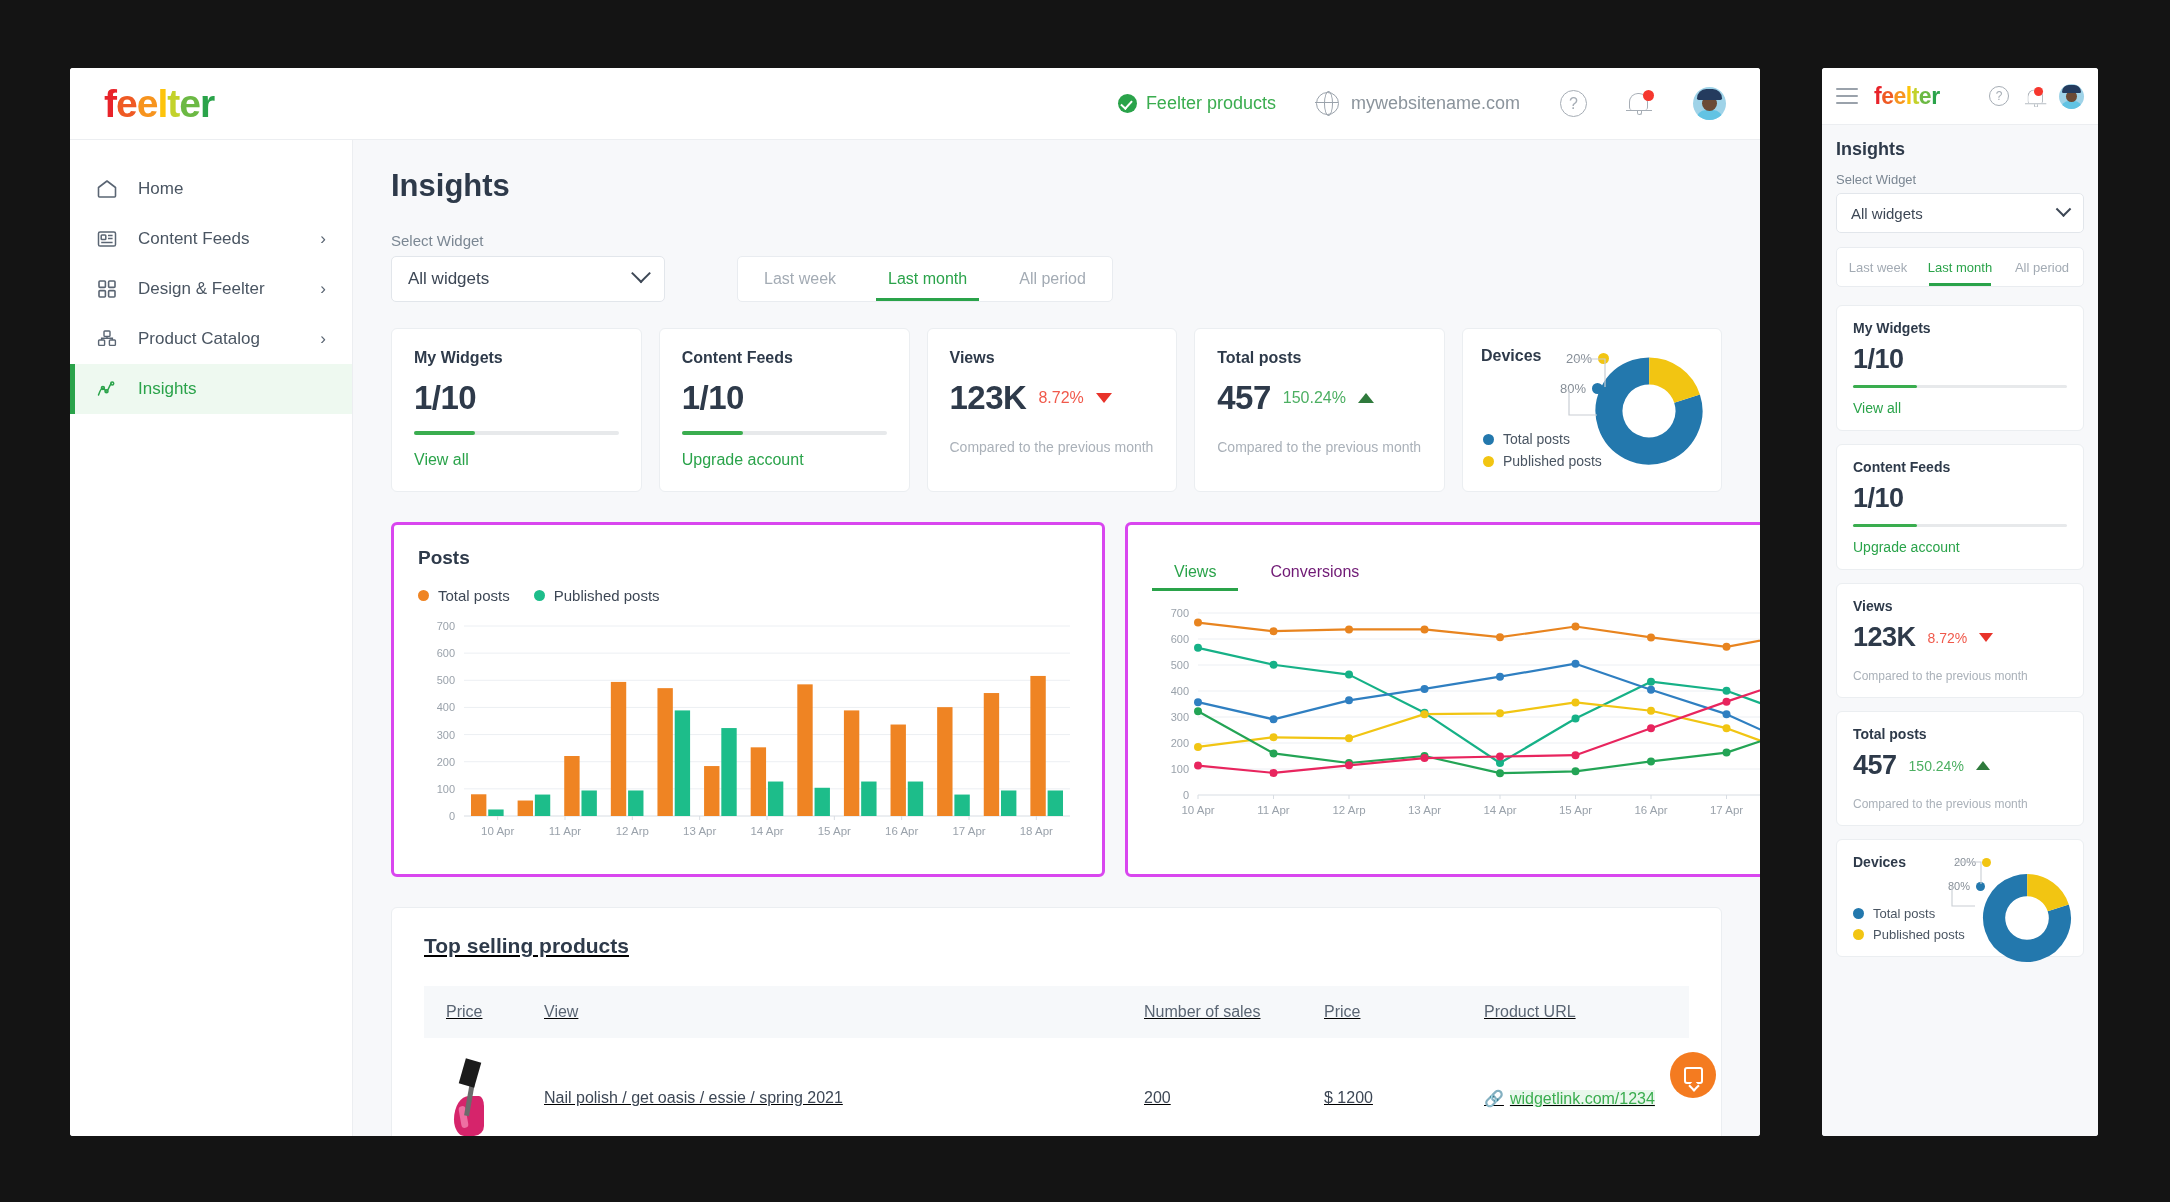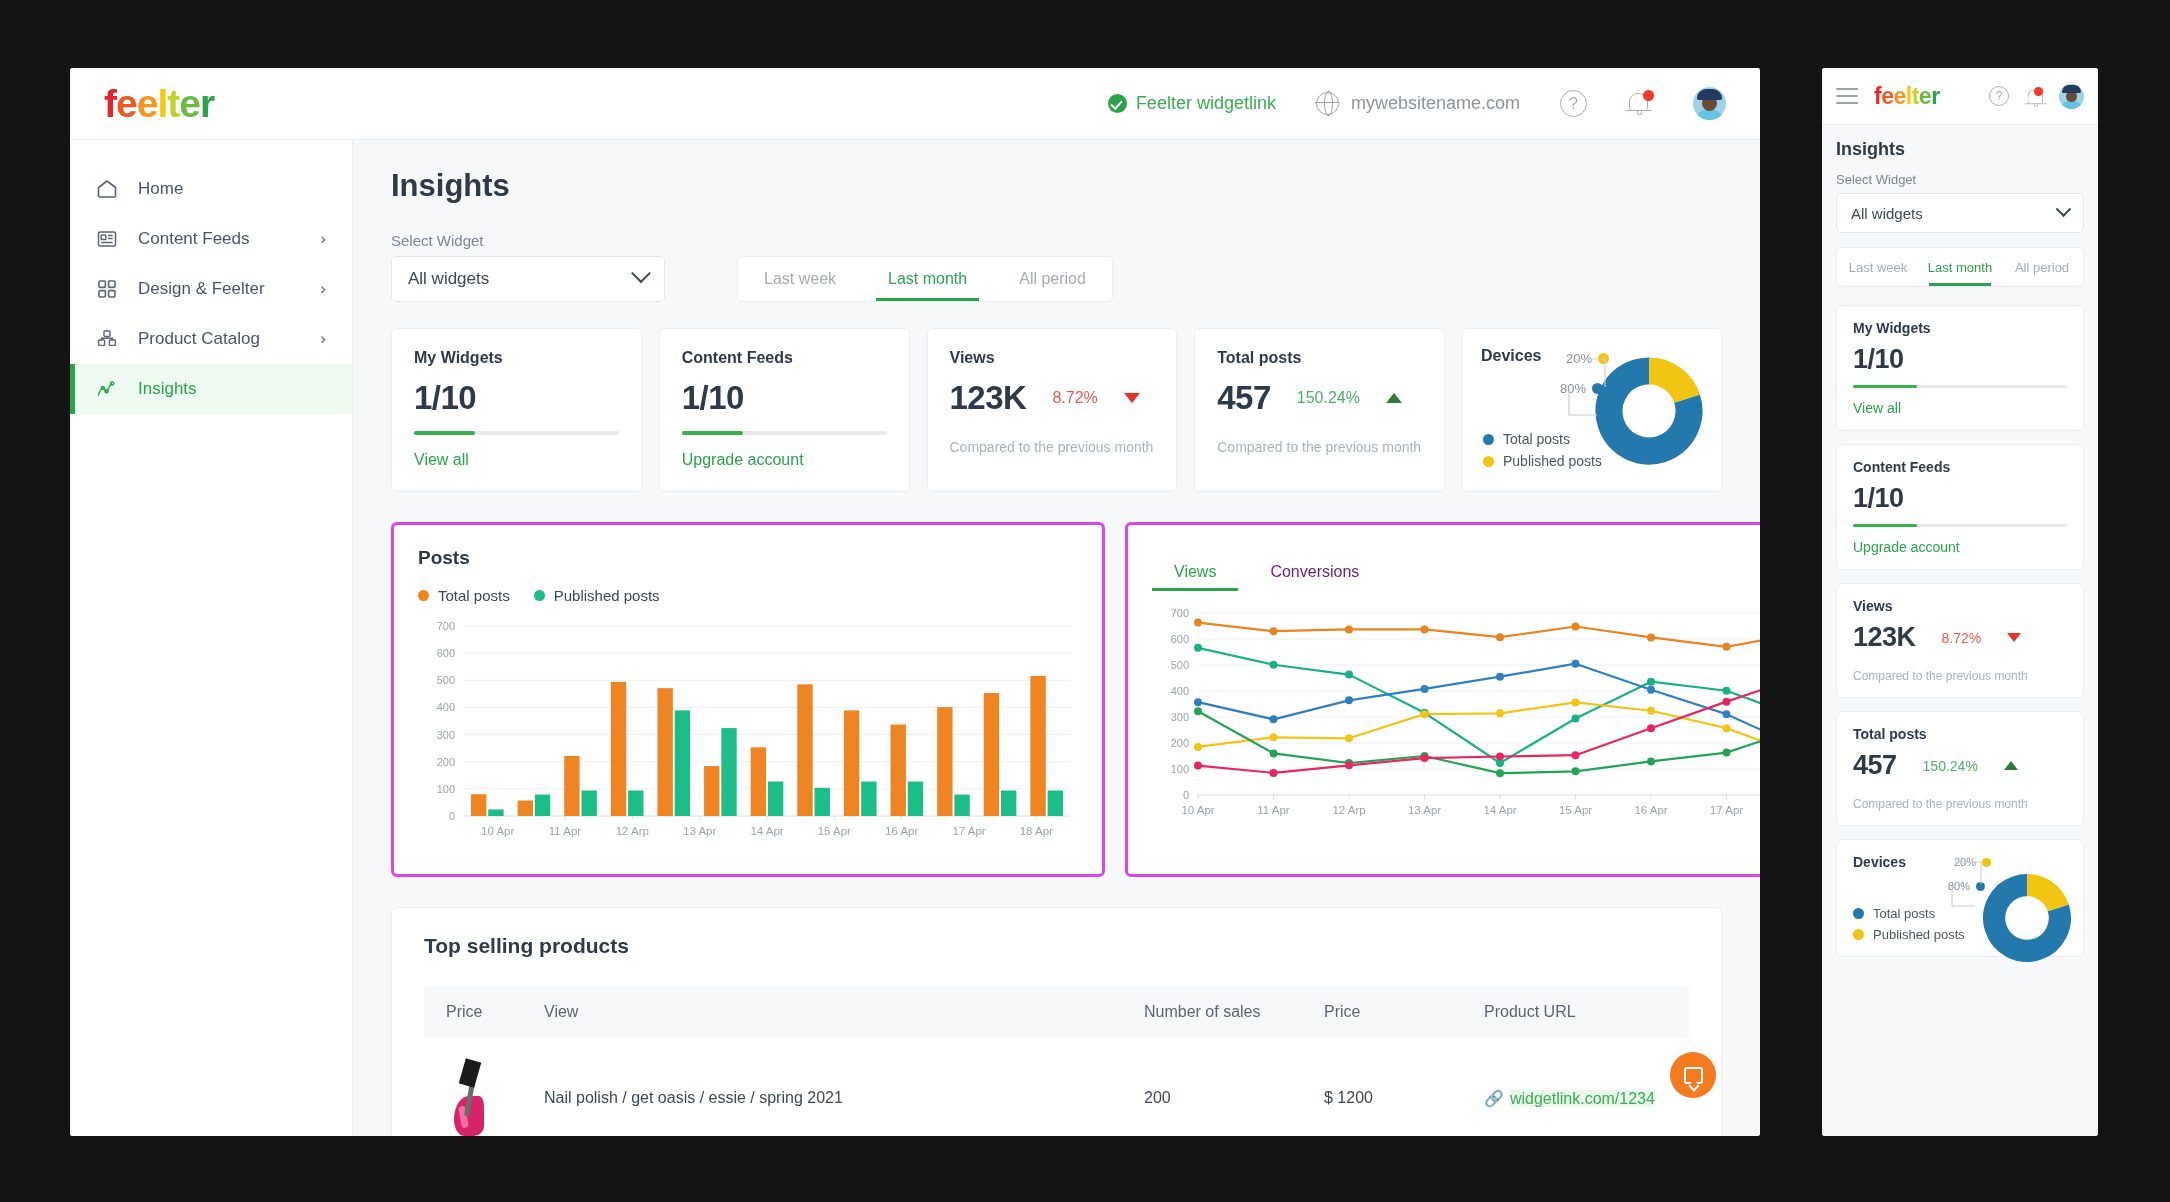--- a/index.html
+++ b/index.html
@@ -73,21 +73,21 @@
   .segmented{ height:46px;background:#fff;border:1px solid #e9ecf0;border-radius:5px;display:flex;align-items:stretch;}
   .seg{ padding:0 26px;display:flex;align-items:center;color:#a3abb4;font-size:16px;position:relative;}
   .seg.active{ color:#2aa34a; }
   .seg.active:after{ content:"";position:absolute;left:14px;right:14px;bottom:0;height:3px;background:#2aa34a;}
 
   .kpi-row{ display:flex; gap:17px; margin-bottom: 30px; }
   .card{ background:#fff;border:1px solid #ebeef1;border-radius:6px; }
   .kpi{ flex:1; padding: 20px 22px 22px 22px; min-height:132px; }
   .kpi-title{ font-size:16px;font-weight:700;color:#2e3a4a;margin-bottom:12px;}
   .kpi-big{ font-size:33px;font-weight:700;color:#2e3a4a;letter-spacing:-0.5px;}
-  .kpi-row2{ display:flex;align-items:center;gap:26px; }
+  .kpi-row2{ display:flex;align-items:center;gap:12px; }
   .pct{ font-size:16px; }
   .pct.down{ color:#f0594b; }
   .pct.up{ color:#4caf62; }
   .tri{ width:0;height:0;border-left:8px solid transparent;border-right:8px solid transparent;}
   .tri.down{ border-top:10px solid #e8332a; }
   .tri.up{ border-bottom:10px solid #2f7a3c; }
   .bar-track{ height:4px;background:#e7e9eb;border-radius:2px;margin:14px 0 16px 0; }
   .bar-fill{ height:4px;background:#3aad4f;border-radius:2px; }
   .link-green{ color:#2aa34a;font-size:16px; }
   .kpi-note{ font-size:14px;color:#aab1b9;margin-top:22px; }
@@ -108,21 +108,21 @@
   .legend-row{ display:flex; gap:24px; margin-top:18px; }
   .legend-row .leg{ font-size:15px;color:#3d4755;margin:0; }
   .plot{ position:relative; margin-top: 12px; }
 
   .tabs-mini{ display:flex; gap:10px; margin-top:16px; }
   .tab-mini{ padding:0 22px 10px 22px; font-size:16px; color:#701a75; position:relative; }
   .tab-mini.active{ color:#2aa34a; }
   .tab-mini.active:after{ content:"";position:absolute;left:0;right:0;bottom:0;height:3px;background:#2aa34a; }
 
   
-  .table-card{ background:#fff;border:1px solid #ebeef1;border-radius:6px; padding: 26px 32px 0 32px; }
+  .table-card{ background:#fff;border:1px solid #ebeef1;border-radius:6px; padding: 26px 32px 0 32px; text-decoration: underline; }
   .tbl-title{ font-size:21px;font-weight:700;color:#2e3a4a;margin-bottom:28px; }
   table{ width:100%; border-collapse:collapse; }
   thead tr{ background:#f6f8fa; }
   th{ text-align:left; font-size:16px;font-weight:400;color:#5a6573;padding:17px 0 17px 0; }
   td{ padding: 22px 0; font-size:16px;color:#3d4755; border-bottom:1px solid #eef0f3; vertical-align:middle; }
   .prod-img{ width:56px;height:76px;position:relative;background:#fff; }
   .np-cap{position:absolute;left:16px;top:0;width:16px;height:26px;background:#1b1b1b;transform:rotate(16deg);}
   .np-stick{position:absolute;left:21px;top:22px;width:5px;height:34px;background:#6b6b6b;transform:rotate(10deg);}
   .np-body{position:absolute;left:8px;bottom:0;width:30px;height:40px;background:#d6246b;border-radius:60% 20% 40% 40%/70% 30% 30% 50%;}
   .np-gloss{position:absolute;left:14px;bottom:8px;width:7px;height:22px;background:#ee6fa2;border-radius:4px;transform:rotate(-10deg);}
@@ -180,21 +180,21 @@
   <div class="desktop">
 
     <div class="d-header">
       <div class="logo">
         <span>f</span><span>e</span><span>e</span><span>l</span><span>t</span><span>e</span><span>r</span>
       </div>
       <div class="spacer"></div>
       <div class="hdr-right">
         <div class="installed">
           <span class="check-circle"></span>
-          <span>Feelter widgetlink</span>
+          <span>Feelter products</span>
         </div>
         <div class="site">
           <span class="globe"></span>
           <span>mywebsitename.com</span>
         </div>
         <div class="qmark">
             <span>?</span>
           </div>
         <div class="bell-wrap">
           <span class="bell"></span>

